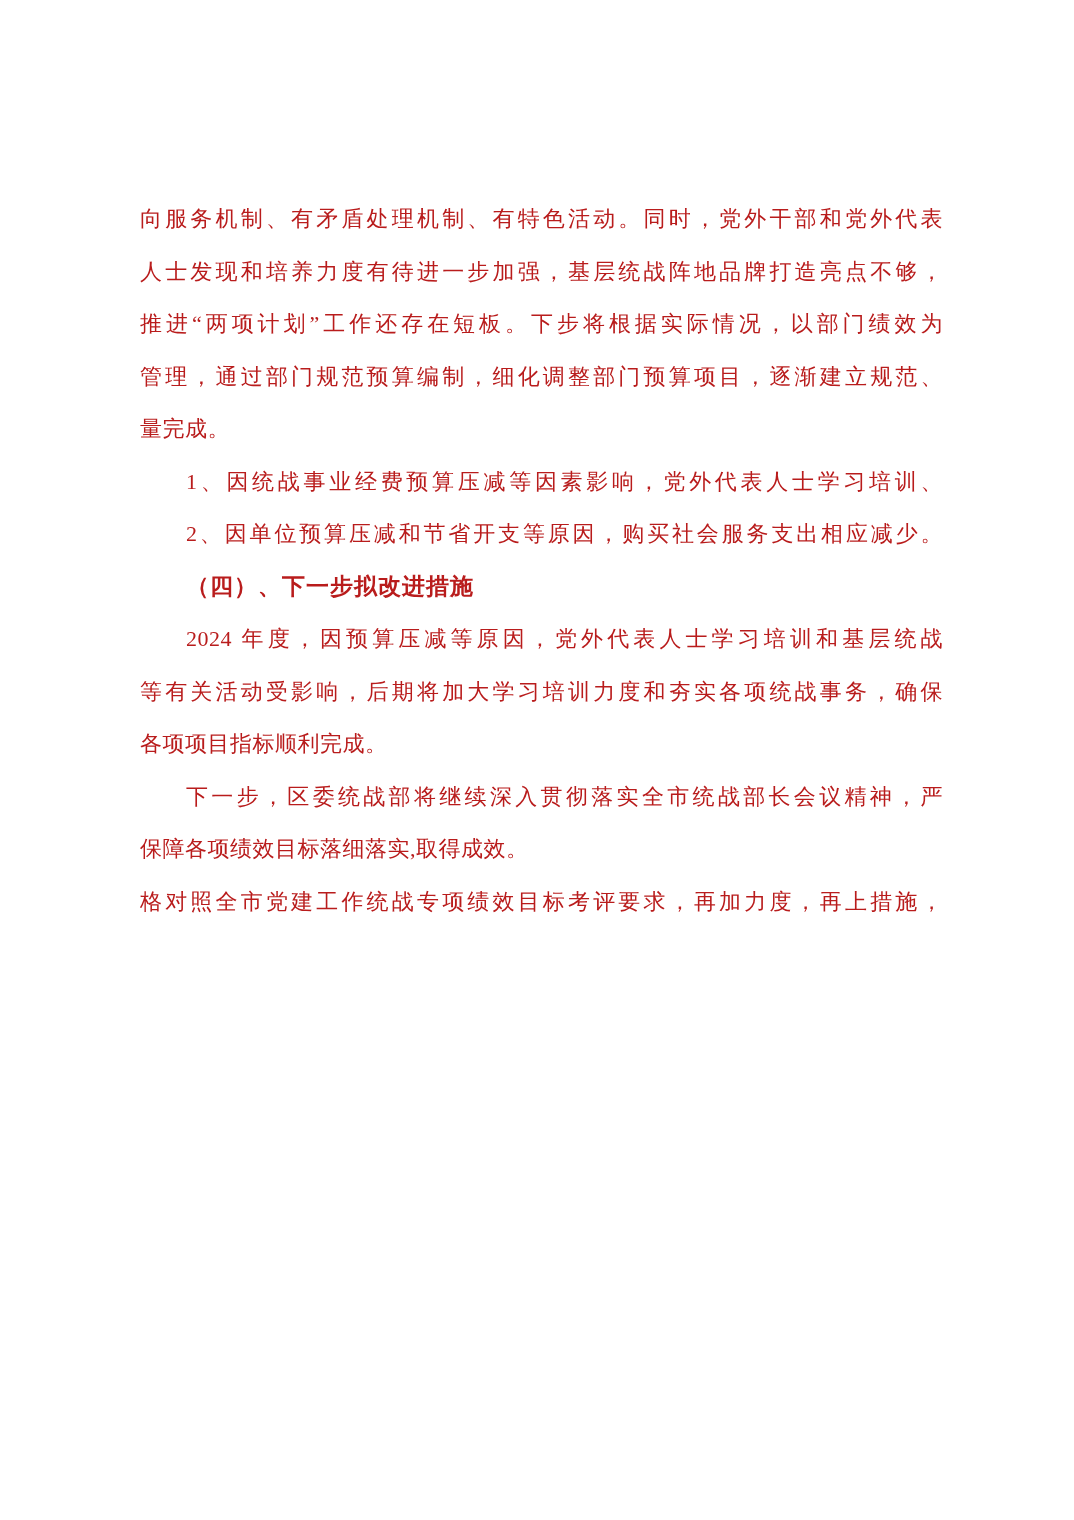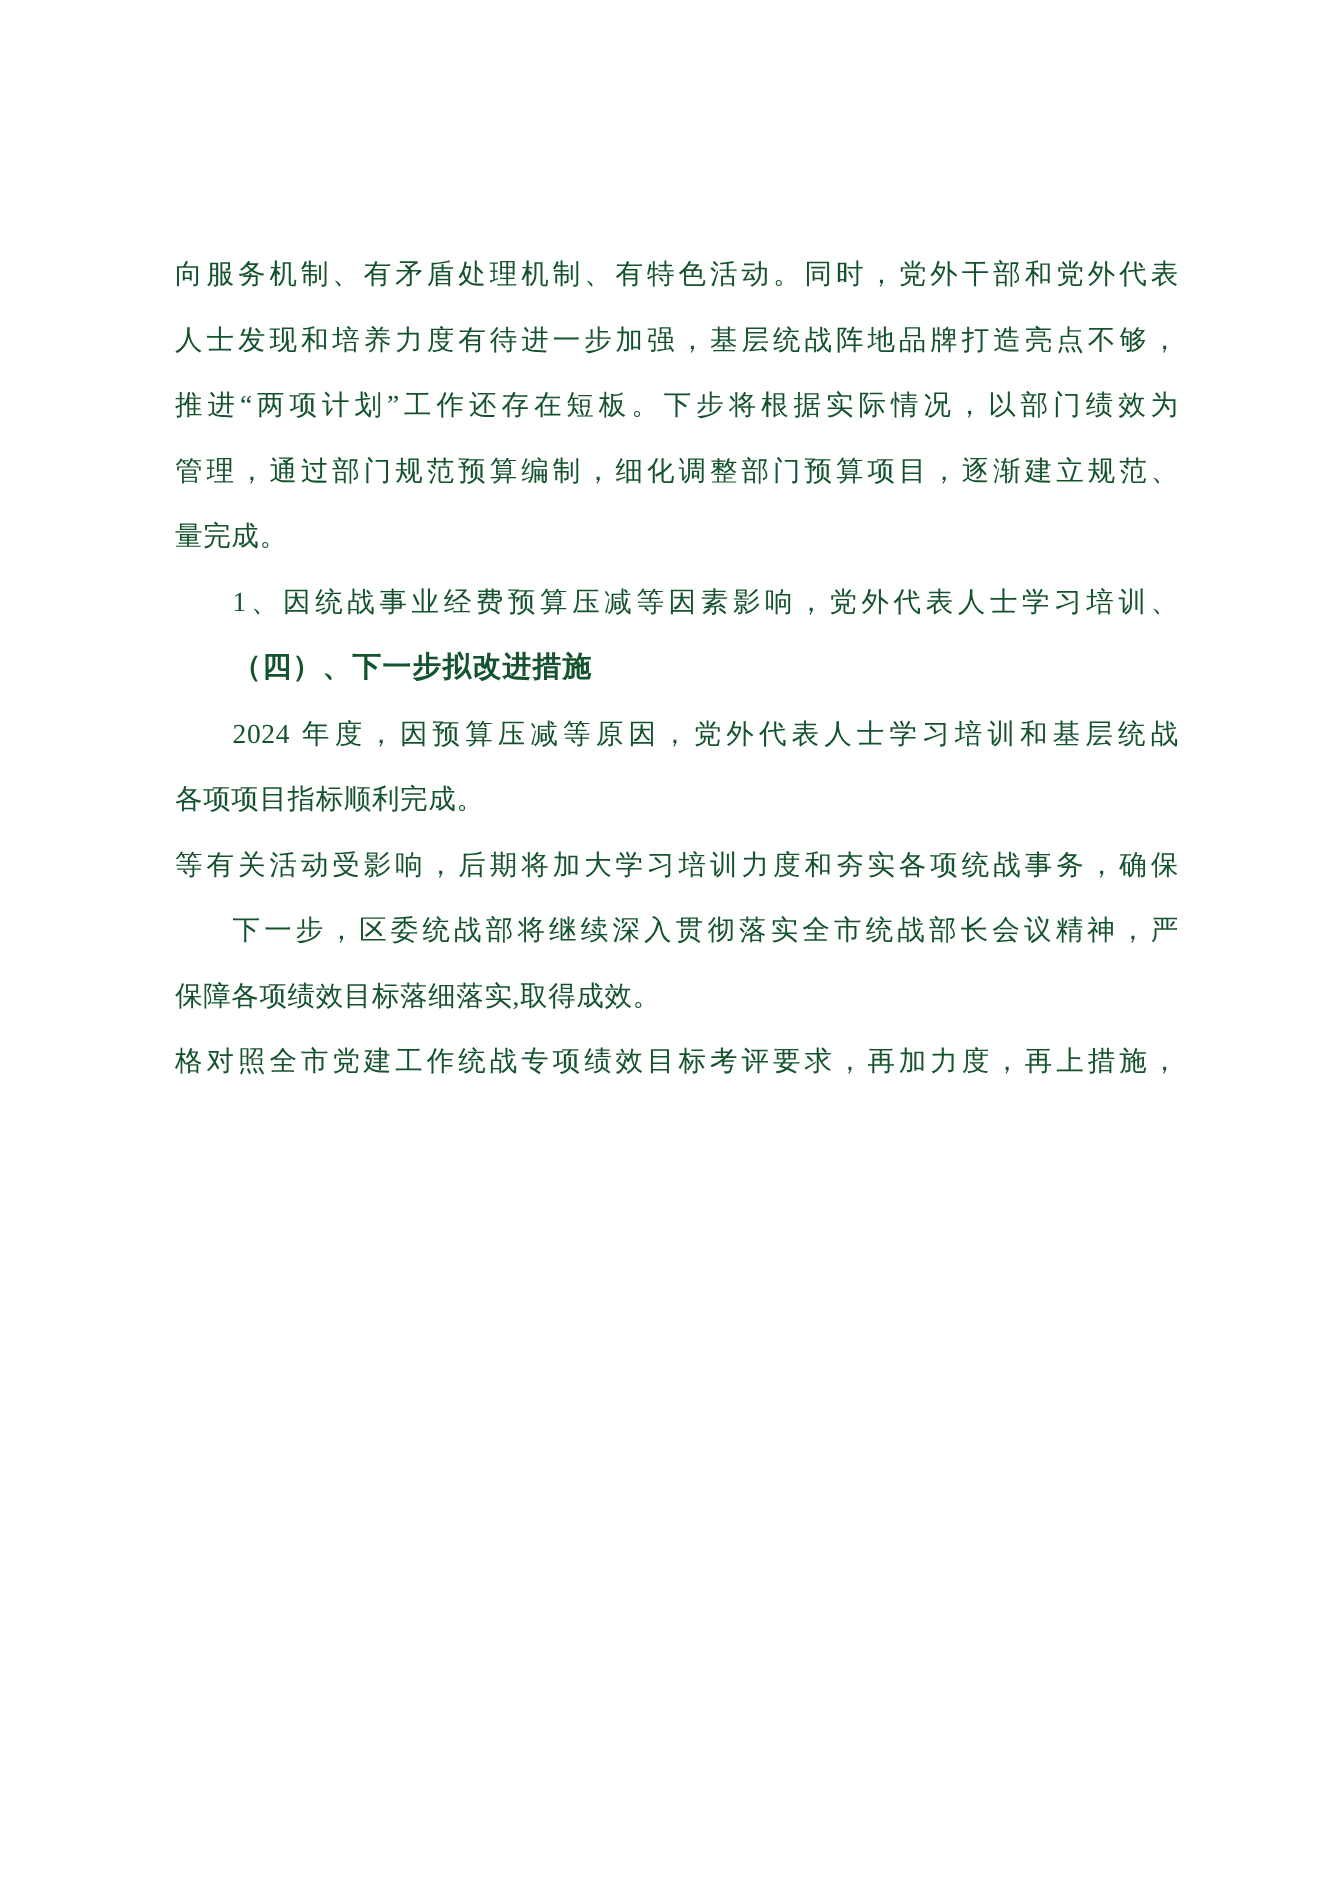--- a/index.html
+++ b/index.html
@@ -7,21 +7,21 @@
     padding: 0;
     background: #ffffff;
   }
   .page {
     position: relative;
     width: 998px;
     height: 1520px;
     background: #ffffff;
     overflow: hidden;
     font-family: "Liberation Serif", "DejaVu Serif", serif;
-    color: #14532d;
+    color: #b91c1c;
   }
   .text-block {
     position: absolute;
     left: 140px;
     top: 193px;
     width: 803px;
   }
   .line {
     font-size: 22px;
     line-height: 52.5px;
@@ -52,25 +52,26 @@
 
     <div class="line fill">向服务机制、有矛盾处理机制、有特色活动。同时，党外干部和党外代表</div>
     <div class="line fill">人士发现和培养力度有待进一步加强，基层统战阵地品牌打造亮点不够，</div>
     <div class="line fill">推进“两项计划”工作还存在短板。下步将根据实际情况，以部门绩效为</div>
     <div class="line fill">管理，通过部门规范预算编制，细化调整部门预算项目，逐渐建立规范、</div>
     <div class="line">量完成。</div>
 
 
     <div class="line fill indent">1、因统战事业经费预算压减等因素影响，党外代表人士学习培训、</div>
 
+    <div class="line fill indent">2、因单位预算压减和节省开支等原因，购买社会服务支出相应减少。</div>
 
     <div class="line heading indent">（四）、下一步拟改进措施</div>
 
     <div class="line fill indent">2024 年度，因预算压减等原因，党外代表人士学习培训和基层统战</div>
+    <div class="line fill">等有关活动受影响，后期将加大学习培训力度和夯实各项统战事务，确保</div>
     <div class="line">各项项目指标顺利完成。</div>
-    <div class="line fill">等有关活动受影响，后期将加大学习培训力度和夯实各项统战事务，确保</div>
 
     <div class="line fill indent">下一步，区委统战部将继续深入贯彻落实全市统战部长会议精神，严</div>
     <div class="line">保障各项绩效目标落细落实,取得成效。</div>
     <div class="line fill">格对照全市党建工作统战专项绩效目标考评要求，再加力度，再上措施，</div>
 
   </div>
 </div>
 
 </body></html>

